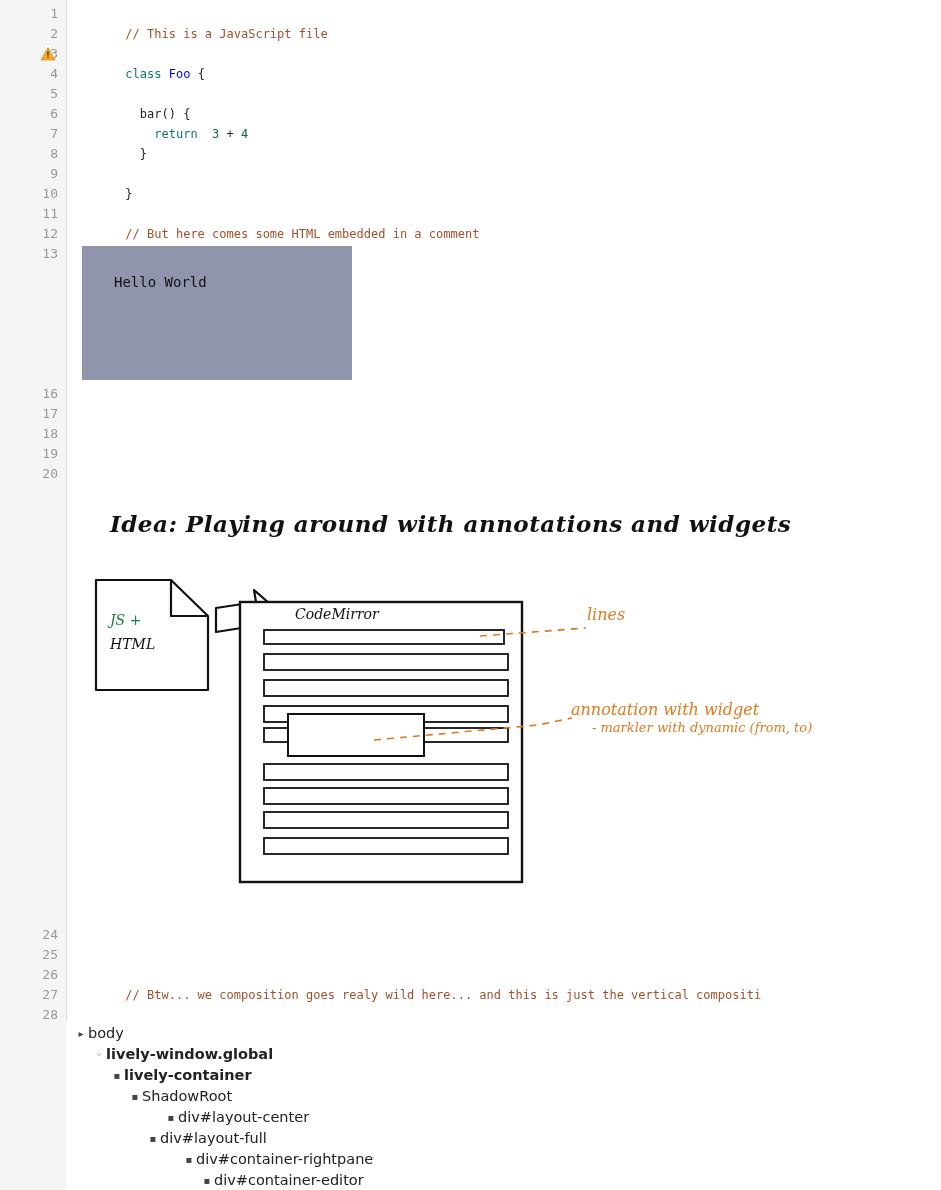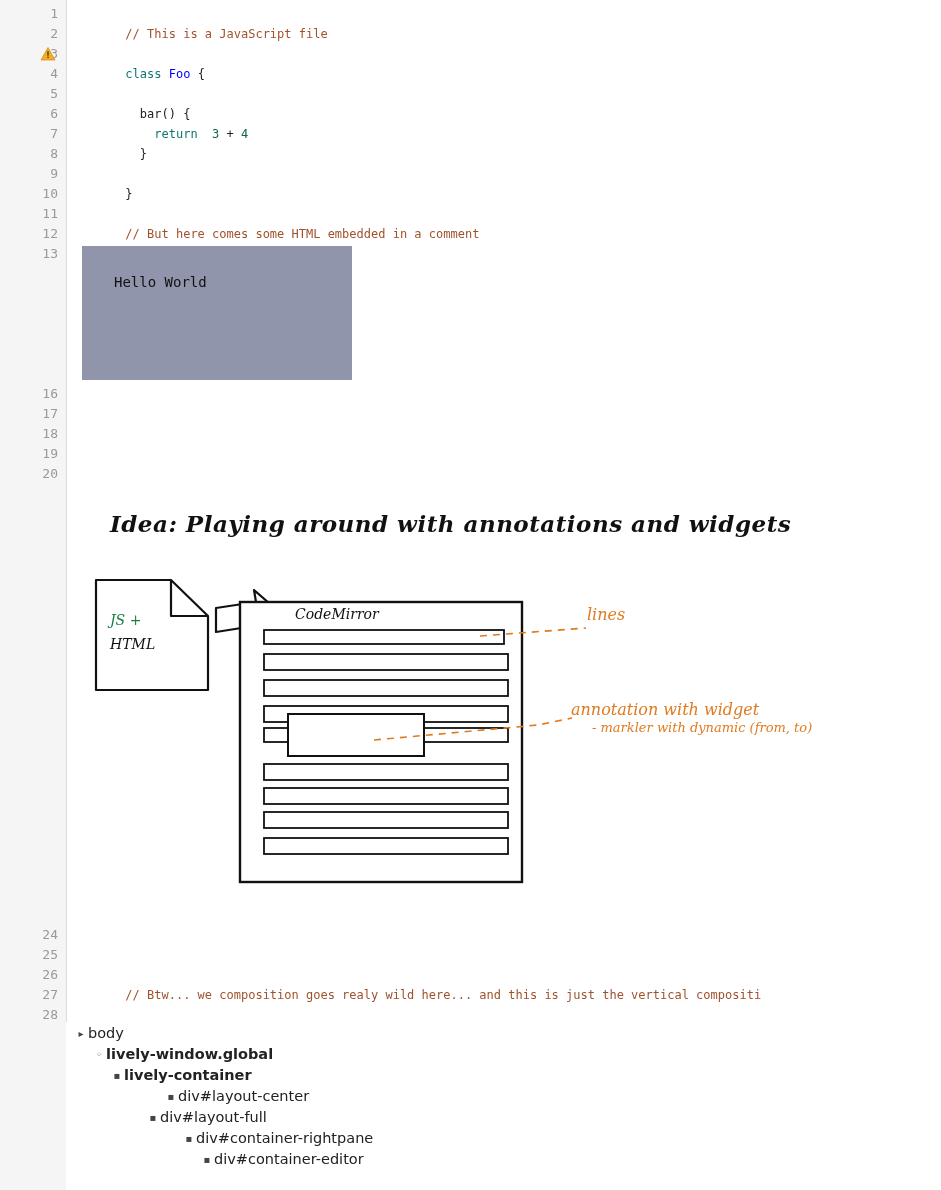--- a/index.html
+++ b/index.html
@@ -259,20 +259,23 @@
   <div class="domtree">
     <div class="tree-row" style="padding-left:8px">
       <span class="tree-bullet">▸</span><span class="tree-label">body</span>
     </div>
     <div class="tree-row bold" style="padding-left:26px">
       <span class="tree-bullet">◦</span><span class="tree-label">lively-window.global</span>
     </div>
     <div class="tree-row bold" style="padding-left:44px">
       <span class="tree-bullet">▪</span><span class="tree-label">lively-container</span>
     </div>
+    <div class="tree-row" style="padding-left:62px">
+      <span class="tree-bullet">▪</span><span class="tree-label">ShadowRoot</span>
+    </div>
     <div class="tree-row" style="padding-left:98px">
       <span class="tree-bullet">▪</span><span class="tree-label">div#layout-center</span>
     </div>
     <div class="tree-row" style="padding-left:80px">
       <span class="tree-bullet">▪</span><span class="tree-label">div#layout-full</span>
     </div>
     <div class="tree-row" style="padding-left:116px">
       <span class="tree-bullet">▪</span><span class="tree-label">div#container-rightpane</span>
     </div>
     <div class="tree-row" style="padding-left:134px">

